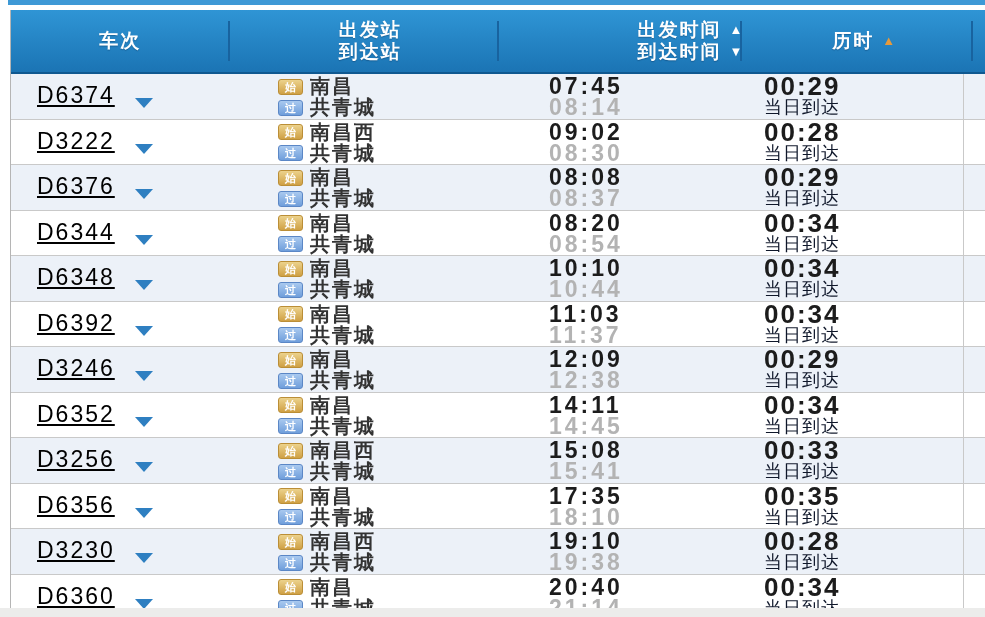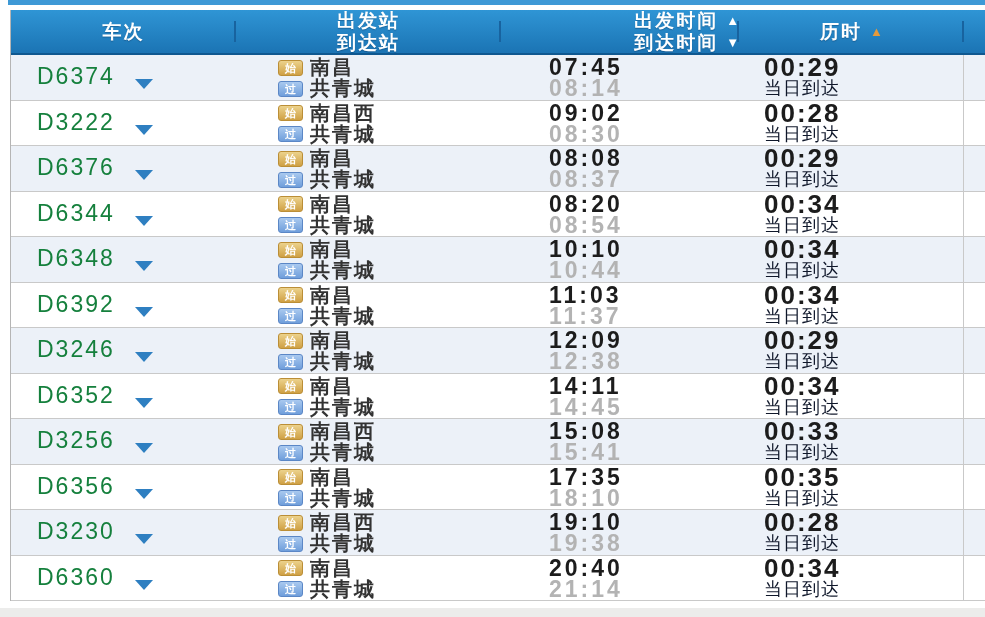--- a/index.html
+++ b/index.html
@@ -8,23 +8,24 @@
     position:relative; overflow:hidden; background:#ffffff;
     font-family:"Liberation Sans","DejaVu Sans",sans-serif;
   }
   .top-strip { position:absolute; left:8px; top:0; width:977px; height:5px; background:#3e99d6; }
   .bottom-strip { position:absolute; left:0; top:608px; width:985px; height:9px; background:#ececeb; }
 
   .table { position:absolute; left:10px; top:10px; width:975px; border-left:1px solid #b5b5b5; }
 
   
   .thead {
-    display:flex; height:45px; color:#fff;
+    display:flex; height:64px; color:#fff;
     background:linear-gradient(#2f95d5,#1b74b4);
     border-bottom:2px solid #0f5890;
+    gap:12px;
   }
   .th {
     position:relative; display:flex; flex-direction:column;
     justify-content:center; align-items:center;
     font-weight:bold; font-size:19px; line-height:22px; letter-spacing:2px;
     text-shadow:0 1px 1px rgba(0,40,80,.35);
   }
   .th .hline { display:flex; align-items:center; }
   .th-train{ width:225px; } .th-station{ width:265px;border-radius:14px; }
   .th-time{ width:238px;align-items:flex-end; } .th-duration{ width:225px; } .th-extra{ flex:1; }
@@ -39,21 +40,21 @@
   
   .row { display:flex; height:45.5px; background:#ffffff; border-bottom:1px solid #c9c9c9; }
   .row.alt { background:#ecf1f8; }
   .cell { overflow:visible; }
   .cell-train { width:225px; padding:8px 0 0 26px; white-space:nowrap; }
   .cell-station { width:265px; padding:2px 0 0 42px; }
   .cell-time { width:238px; padding:1px 0 0 48px; }
   .cell-duration { width:225px; padding:1px 0 0 25px; border-right:1px solid #c9c9c9; }
   .cell-extra { flex:1; }
 
-  .train-link { font-size:23px; letter-spacing:2px; color:#15803d; cursor:pointer; }
+  .train-link { font-size:23px; letter-spacing:2px; color:#000000; text-decoration:underline; cursor:pointer; }
   .caret {
     display:inline-block; width:0; height:0; margin-left:16px;
     border-left:9px solid transparent; border-right:9px solid transparent;
     border-top:10px solid #2e7fc1; transform:translateY(5px); cursor:pointer;
   }
 
   .station-line { display:flex; align-items:center; height:21px; }
   .badge {
     flex:none; width:25px; height:16px; margin-right:7px;
     border-radius:3px; font-size:11px; line-height:14px; letter-spacing:0;

